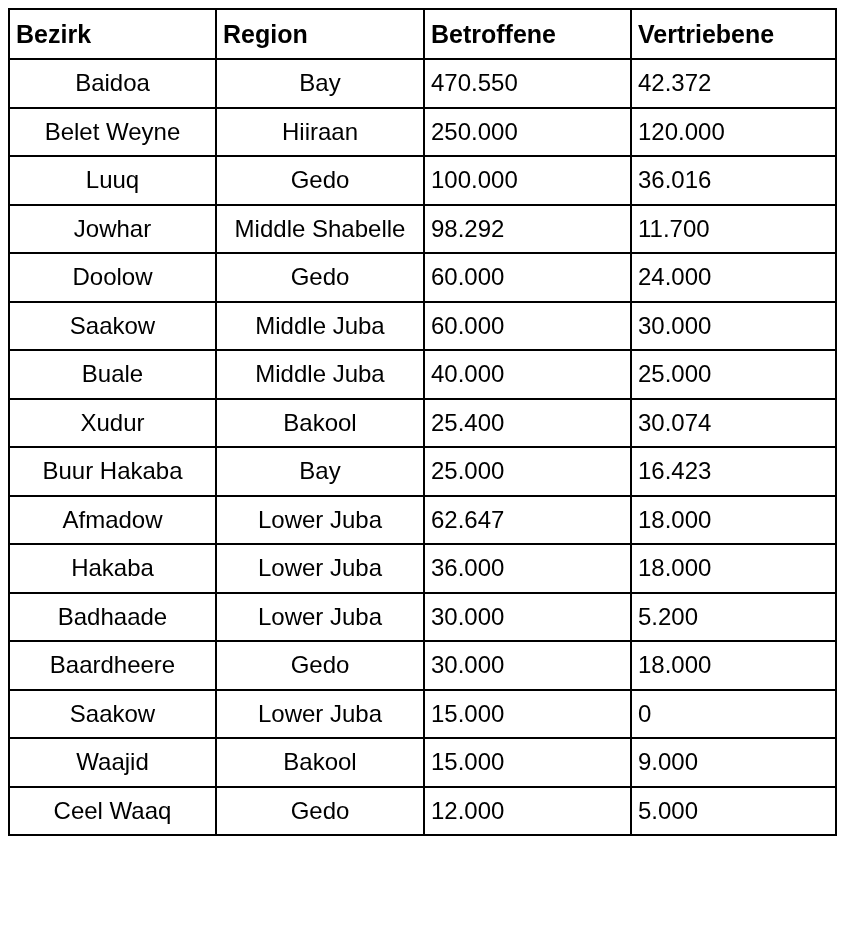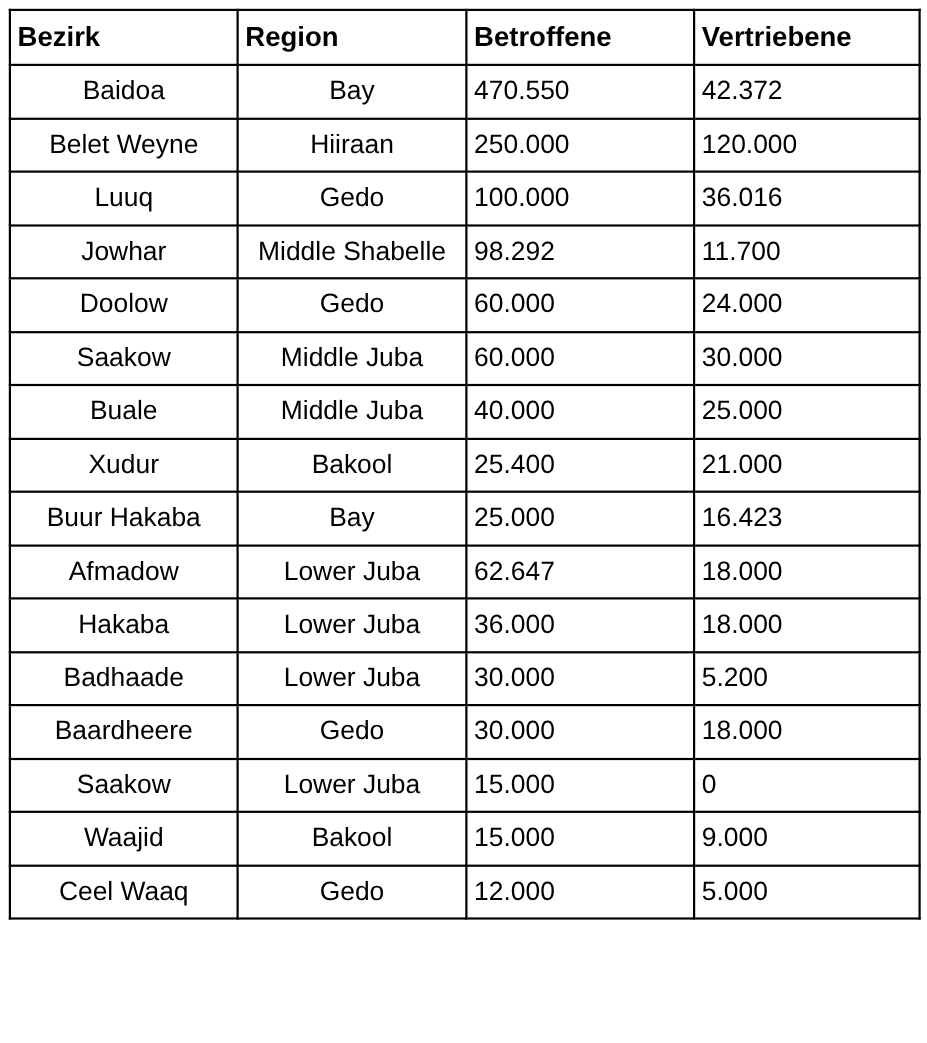--- a/index.html
+++ b/index.html
@@ -105,21 +105,21 @@
       <tr>
         <td class="align-left">Buale</td>
         <td class="align-left">Middle Juba</td>
         <td class="align-right">40.000</td>
         <td class="align-right">25.000</td>
       </tr>
       <tr>
         <td class="align-left">Xudur</td>
         <td class="align-left">Bakool</td>
         <td class="align-right">25.400</td>
-        <td class="align-right">21.000</td>
+        <td class="align-right">30.074</td>
       </tr>
       <tr>
         <td class="align-left">Buur Hakaba</td>
         <td class="align-left">Bay</td>
         <td class="align-right">25.000</td>
         <td class="align-right">16.423</td>
       </tr>
       <tr>
         <td class="align-left">Afmadow</td>
         <td class="align-left">Lower Juba</td>

